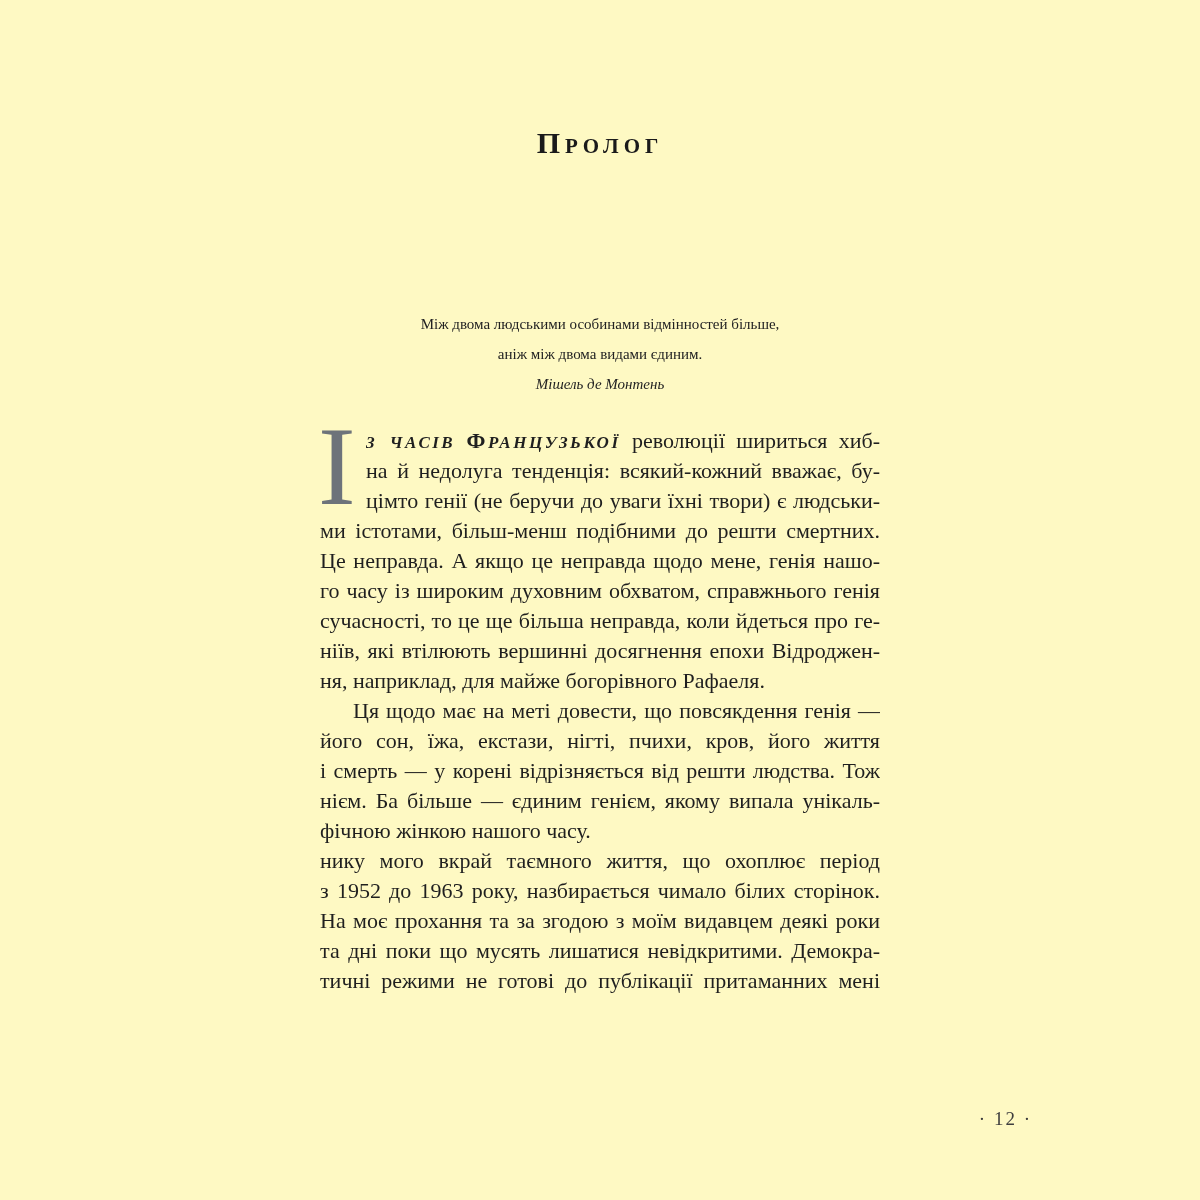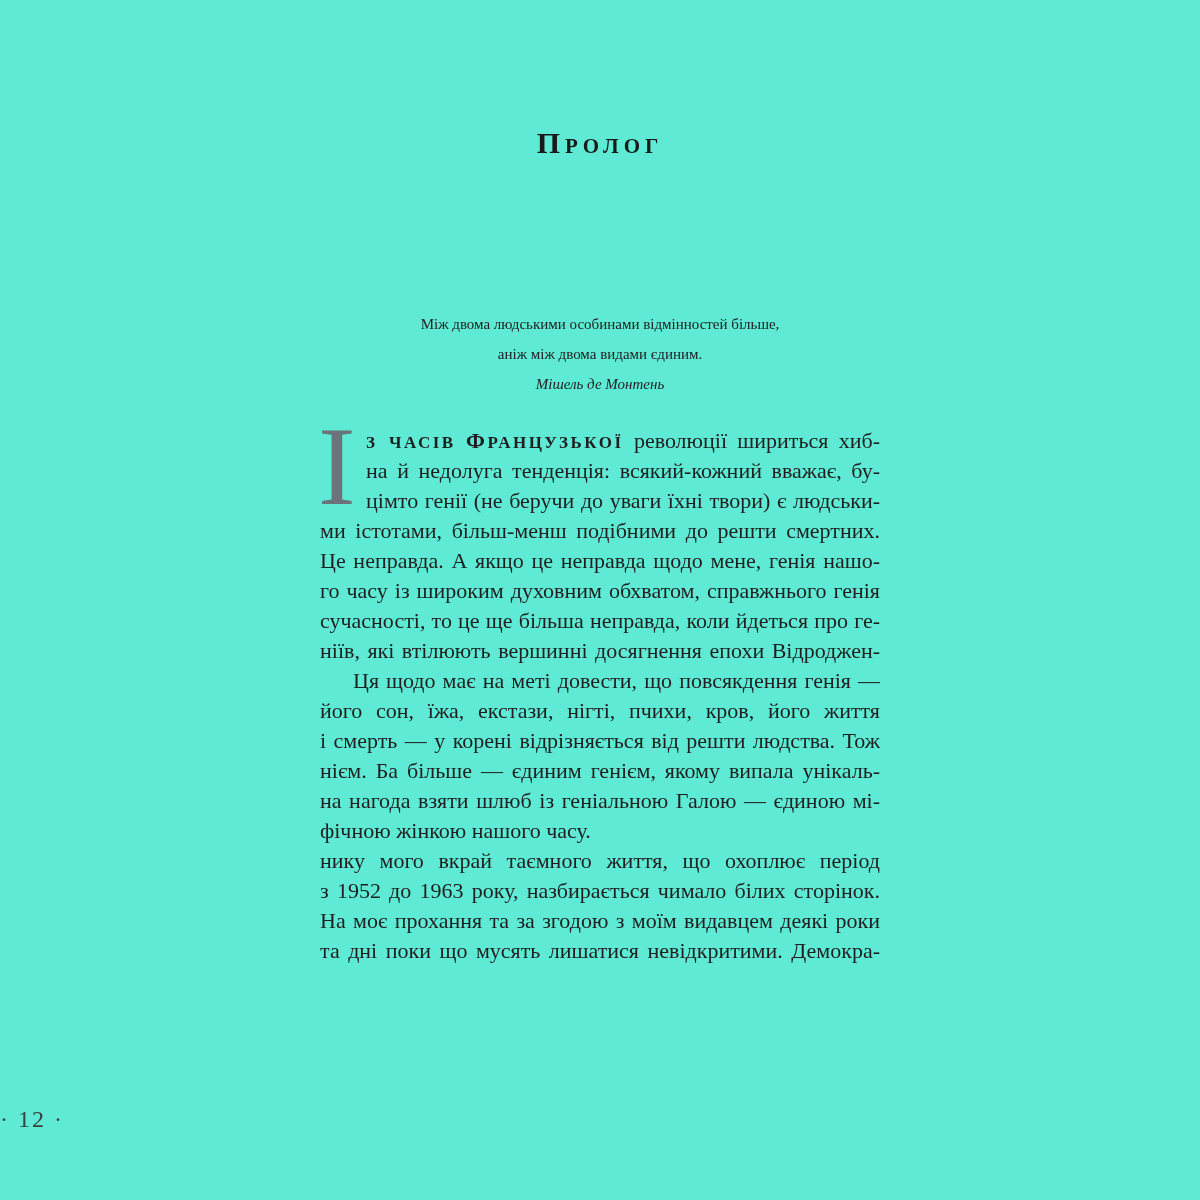--- a/index.html
+++ b/index.html
@@ -1,19 +1,19 @@
 <!DOCTYPE html>
 <html><head>
 <meta charset="utf-8">
 <style>
   html,body{margin:0;padding:0;background:#ffffff;}
   .page{
     position:relative;
     width:1200px;height:1200px;
-    background:#5eead4;
+    background:#fef9c3;
     font-family:"Liberation Serif","DejaVu Serif",serif;
     color:#1f1f1f;
     overflow:hidden;
   }
   
   .title{
     position:absolute;top:103px;left:0;width:1200px;
     text-align:center;line-height:36px;color:#1a1a1a;
   }
   .title-initial{font-size:30px;letter-spacing:5px;}
@@ -35,25 +35,25 @@
     text-align:justify;text-align-last:justify;
   }
   .line.end{text-align-last:left;}
   .line.indented{margin-left:46px;}
   .line.pindent{text-indent:33px;}
   .dropcap{
     position:absolute;left:-2px;top:-17px;
     font-size:113px;line-height:1;color:#6d737a;
   }
   .lead-cap{font-size:22px;font-weight:600;letter-spacing:2.5px;}
-  .lead-sc{font-size:17px;font-weight:600;letter-spacing:2.5px;}
+  .lead-sc{font-size:17px;font-weight:600;letter-spacing:2.5px;font-style:italic;}
   
   .folio{
     position:absolute;top:1104px;left:0;width:1032px;
-    text-align:left;font-size:24px;line-height:30px;
+    text-align:right;font-size:19px;line-height:30px;
     letter-spacing:2px;color:#3e3e3e;
   }
 </style>
 </head>
 <body>
 
 <div class="page">
 
   <h1 class="title"><span class="title-initial">П</span><span class="title-rest">РОЛОГ</span></h1>
 
@@ -68,35 +68,36 @@
     <div class="para">
       <span class="dropcap">І</span>
       <div class="line indented"><span class="lead-sc">З ЧАСІВ</span> <span class="lead-cap">Ф</span><span class="lead-sc">РАНЦУЗЬКОЇ</span> <span>революції шириться хиб-</span></div>
       <div class="line indented">на й недолуга тенденція: всякий-кожний вважає, бу-</div>
       <div class="line indented">цімто генії (не беручи до уваги їхні твори) є людськи-</div>
       <div class="line">ми істотами, більш-менш подібними до решти смертних.</div>
       <div class="line">Це неправда. А якщо це неправда щодо мене, генія нашо-</div>
       <div class="line">го часу із широким духовним обхватом, справжнього генія</div>
       <div class="line">сучасності, то це ще більша неправда, коли йдеться про ге-</div>
       <div class="line">ніїв, які втілюють вершинні досягнення епохи Відроджен-</div>
+      <div class="line end">ня, наприклад, для майже богорівного Рафаеля.</div>
     </div>
 
     <div class="para">
       <div class="line pindent">Ця щодо має на меті довести, що повсякдення генія —</div>
       <div class="line">його сон, їжа, екстази, нігті, пчихи, кров, його життя</div>
       <div class="line">і смерть — у корені відрізняється від решти людства. Тож</div>
       <div class="line">нієм. Ба більше — єдиним генієм, якому випала унікаль-</div>
-      <div class="line">на нагода взяти шлюб із геніальною Галою — єдиною мі-</div>
       <div class="line end">фічною жінкою нашого часу.</div>
     </div>
 
     <div class="para">
       <div class="line">нику мого вкрай таємного життя, що охоплює період</div>
       <div class="line">з 1952 до 1963 року, назбирається чимало білих сторінок.</div>
       <div class="line">На моє прохання та за згодою з моїм видавцем деякі роки</div>
       <div class="line">та дні поки що мусять лишатися невідкритими. Демокра-</div>
+      <div class="line">тичні режими не готові до публікації притаманних мені</div>
     </div>
 
   </div>
 
   <div class="folio">· 12 ·</div>
 
 </div>
 
 </body></html>

